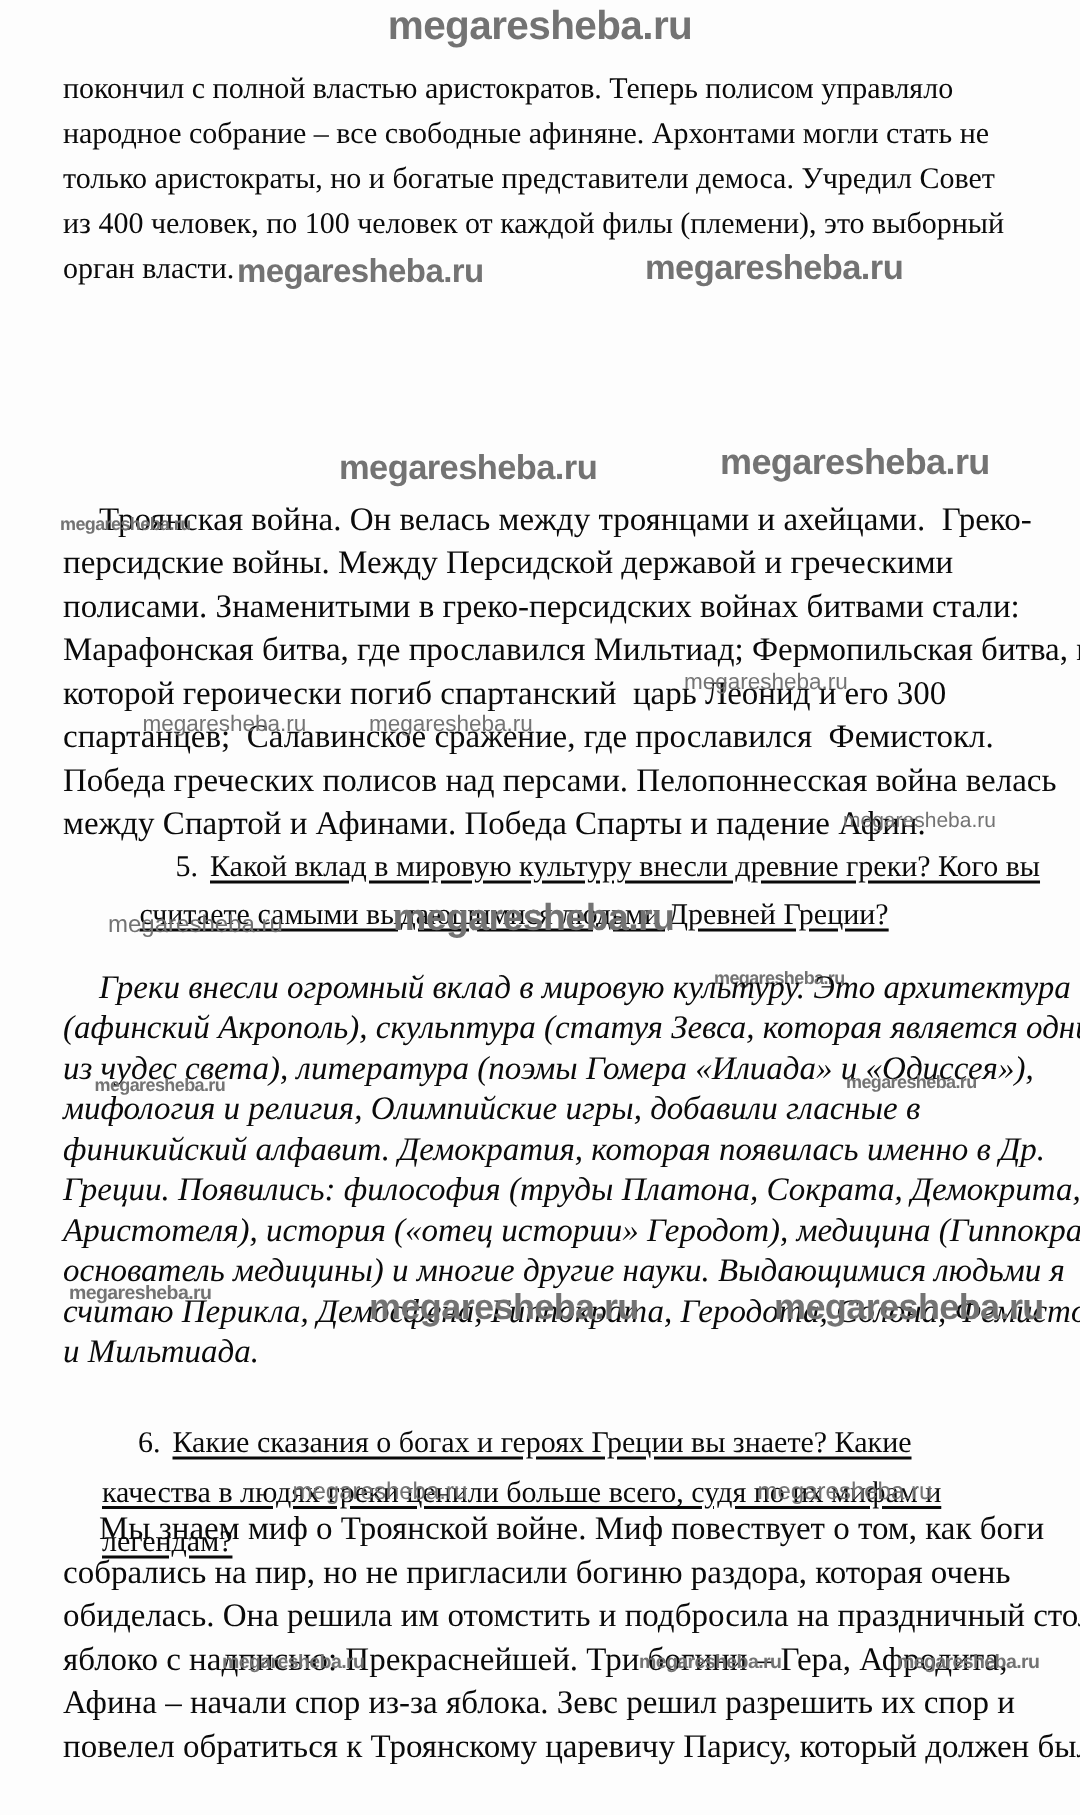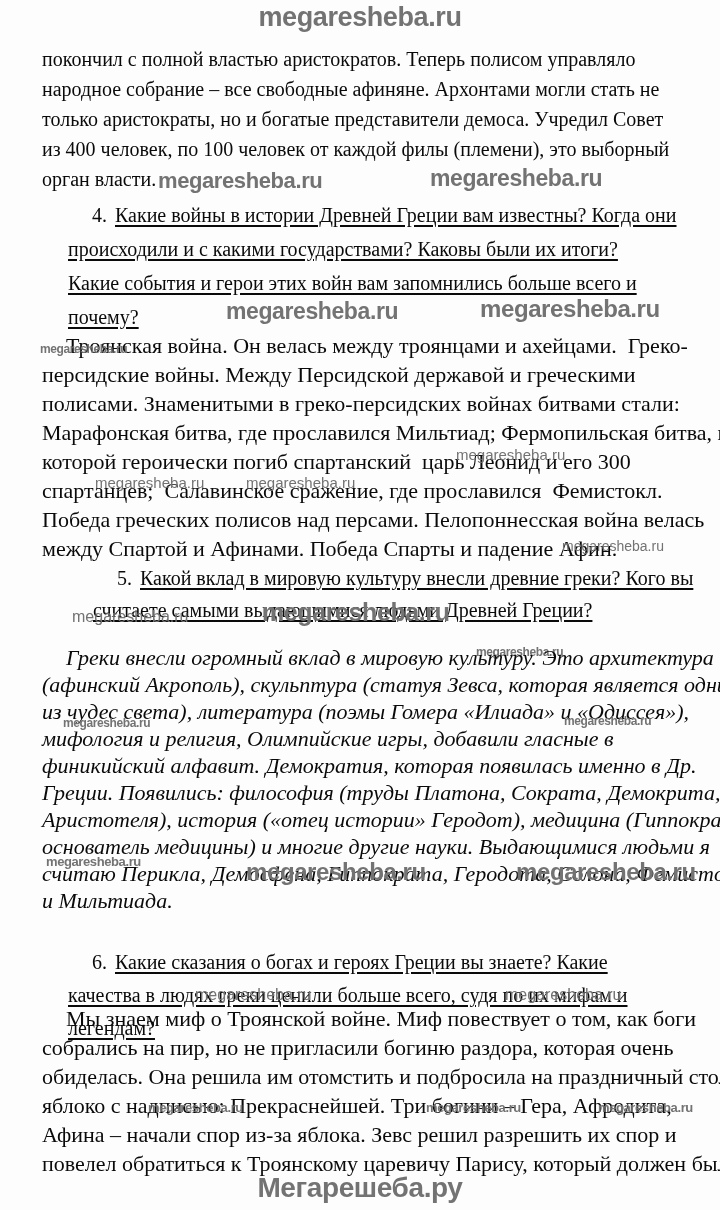--- a/index.html
+++ b/index.html
@@ -61,24 +61,20 @@
 
   <div class="txt intro">покончил с полной властью аристократов. Теперь полисом управляло
 народное собрание – все свободные афиняне. Архонтами могли стать не
 только аристократы, но и богатые представители демоса. Учредил Совет
 из 400 человек, по 100 человек от каждой филы (племени), это выборный
 орган власти.</div>
 
   <div class="wm wm01">megaresheba.ru</div>
   <div class="wm wm02">megaresheba.ru</div>
 
-  <div class="q q4"><span class="qnum">4.</span><span class="qtext">Какие войны в истории Древней Греции вам известны? Когда они
-происходили и с какими государствами? Каковы были их итоги?
-Какие события и герои этих войн вам запомнились больше всего и
-почему?</span></div>
 
   <div class="wm wm03">megaresheba.ru</div>
   <div class="wm wm04">megaresheba.ru</div>
 
   <div class="ans a4">Троянская война. Он велась между троянцами и ахейцами.  Греко-
 персидские войны. Между Персидской державой и греческими
 полисами. Знаменитыми в греко-персидских войнах битвами стали:
 Марафонская битва, где прославился Мильтиад; Фермопильская битва, в
 которой героически погиб спартанский  царь Леонид и его 300
 спартанцев;  Салавинское сражение, где прославился  Фемистокл.
@@ -126,15 +122,14 @@
 собрались на пир, но не пригласили богиню раздора, которая очень
 обиделась. Она решила им отомстить и подбросила на праздничный стол
 яблоко с надписью: Прекраснейшей. Три богини – Гера, Афродита,
 Афина – начали спор из-за яблока. Зевс решил разрешить их спор и
 повелел обратиться к Троянскому царевичу Парису, который должен был</div>
 
   <div class="wm wm20">megaresheba.ru</div>
   <div class="wm wm21">megaresheba.ru</div>
   <div class="wm wm22">megaresheba.ru</div>
 
-  <div class="wm wm-footer">Мегарешеба.ру</div>
 
 </div>
 
 </body></html>

